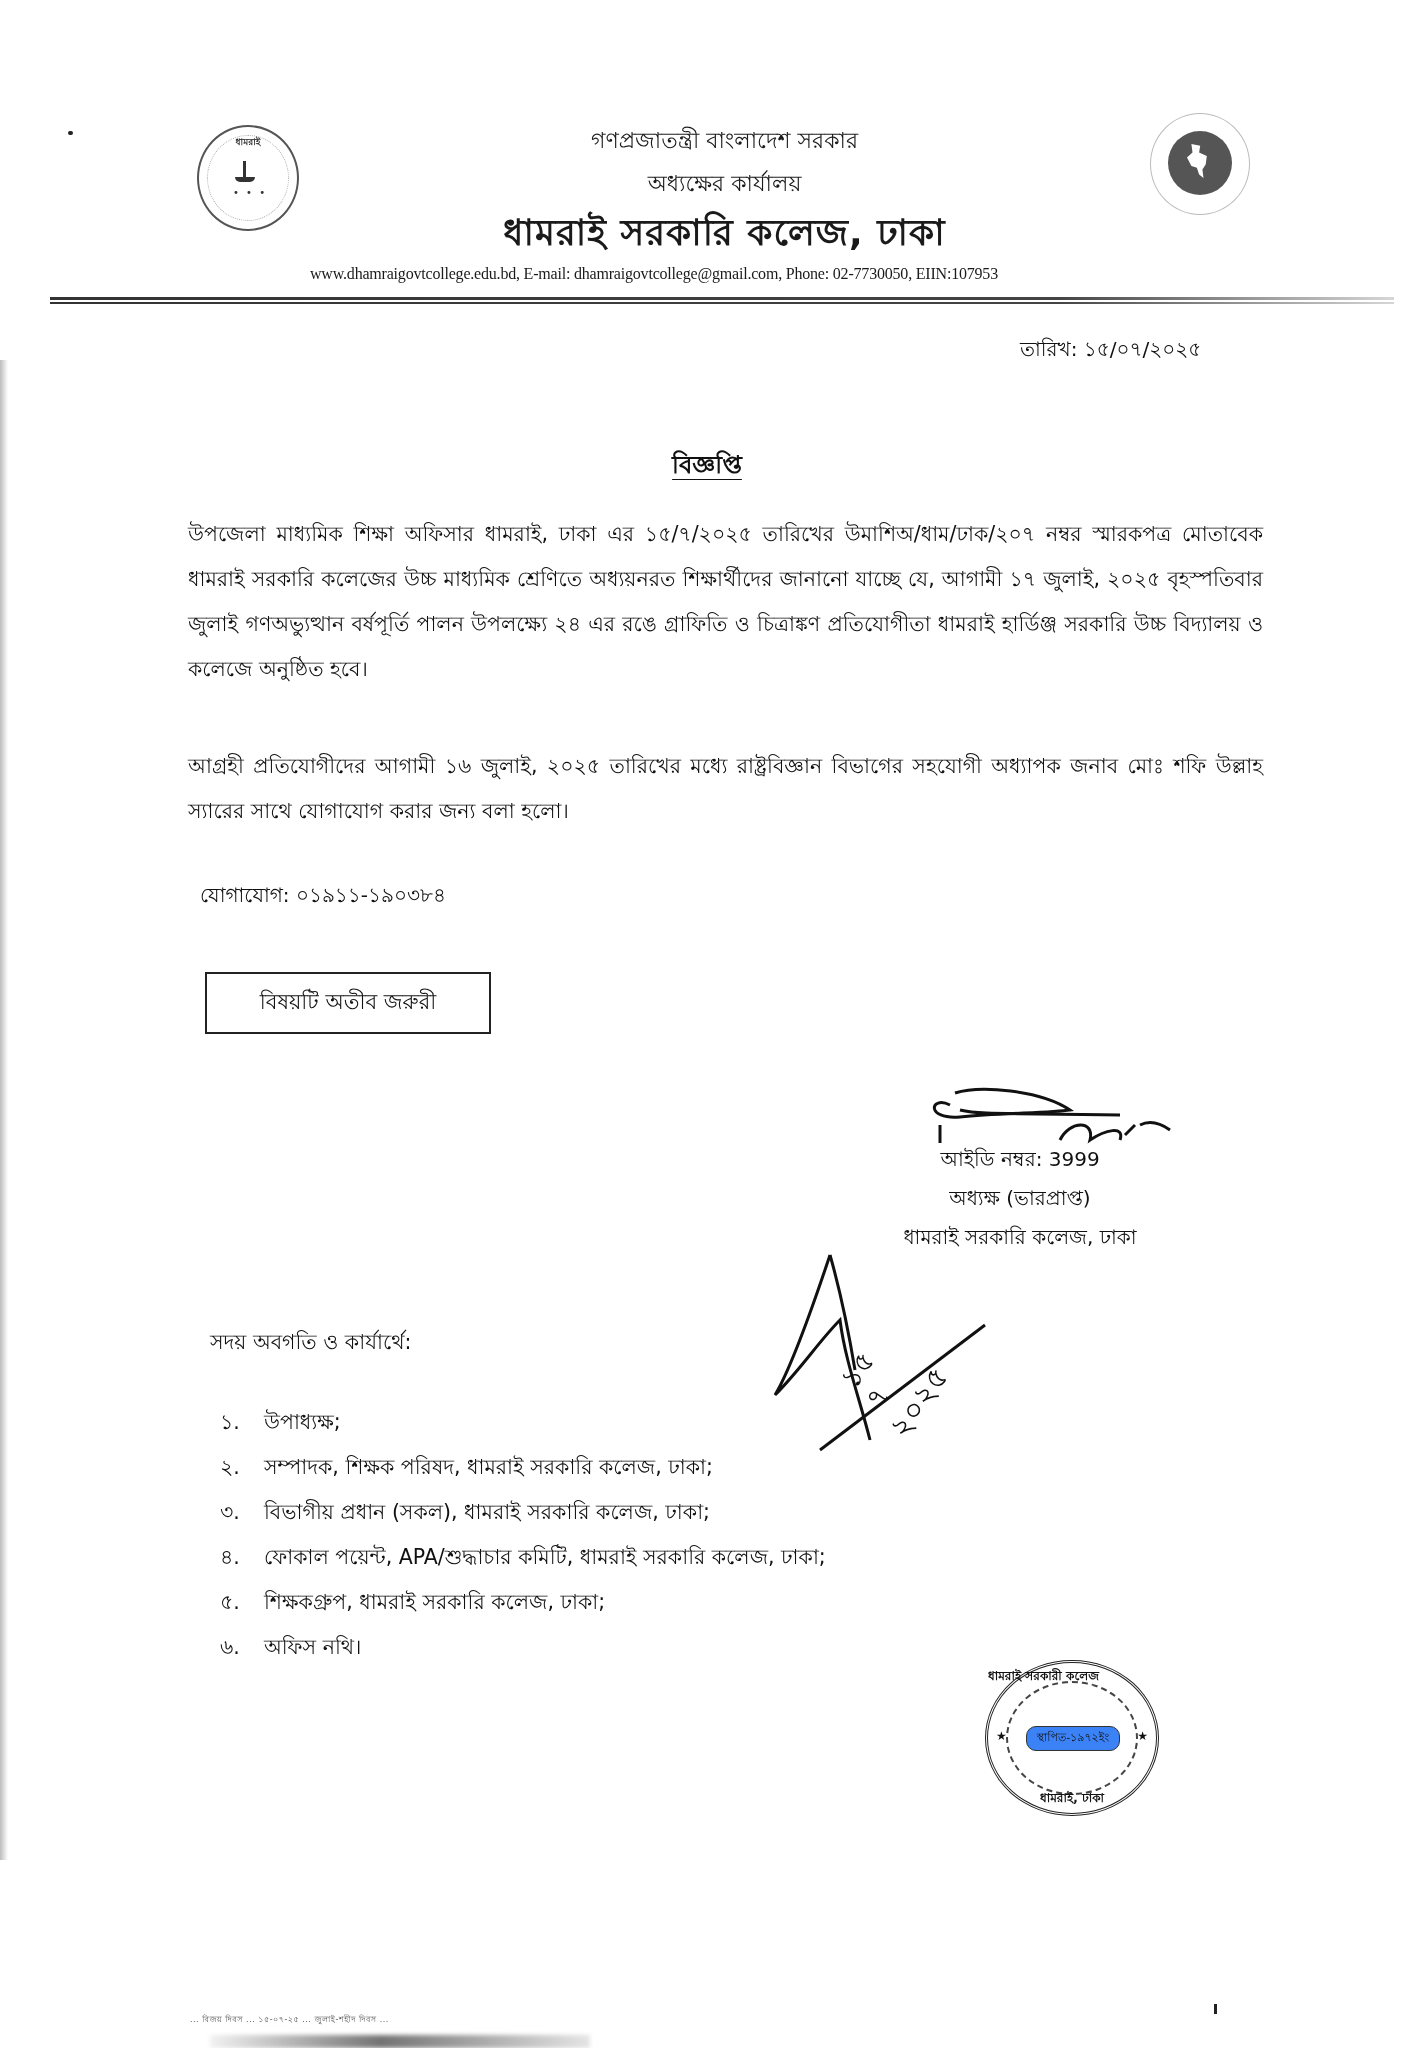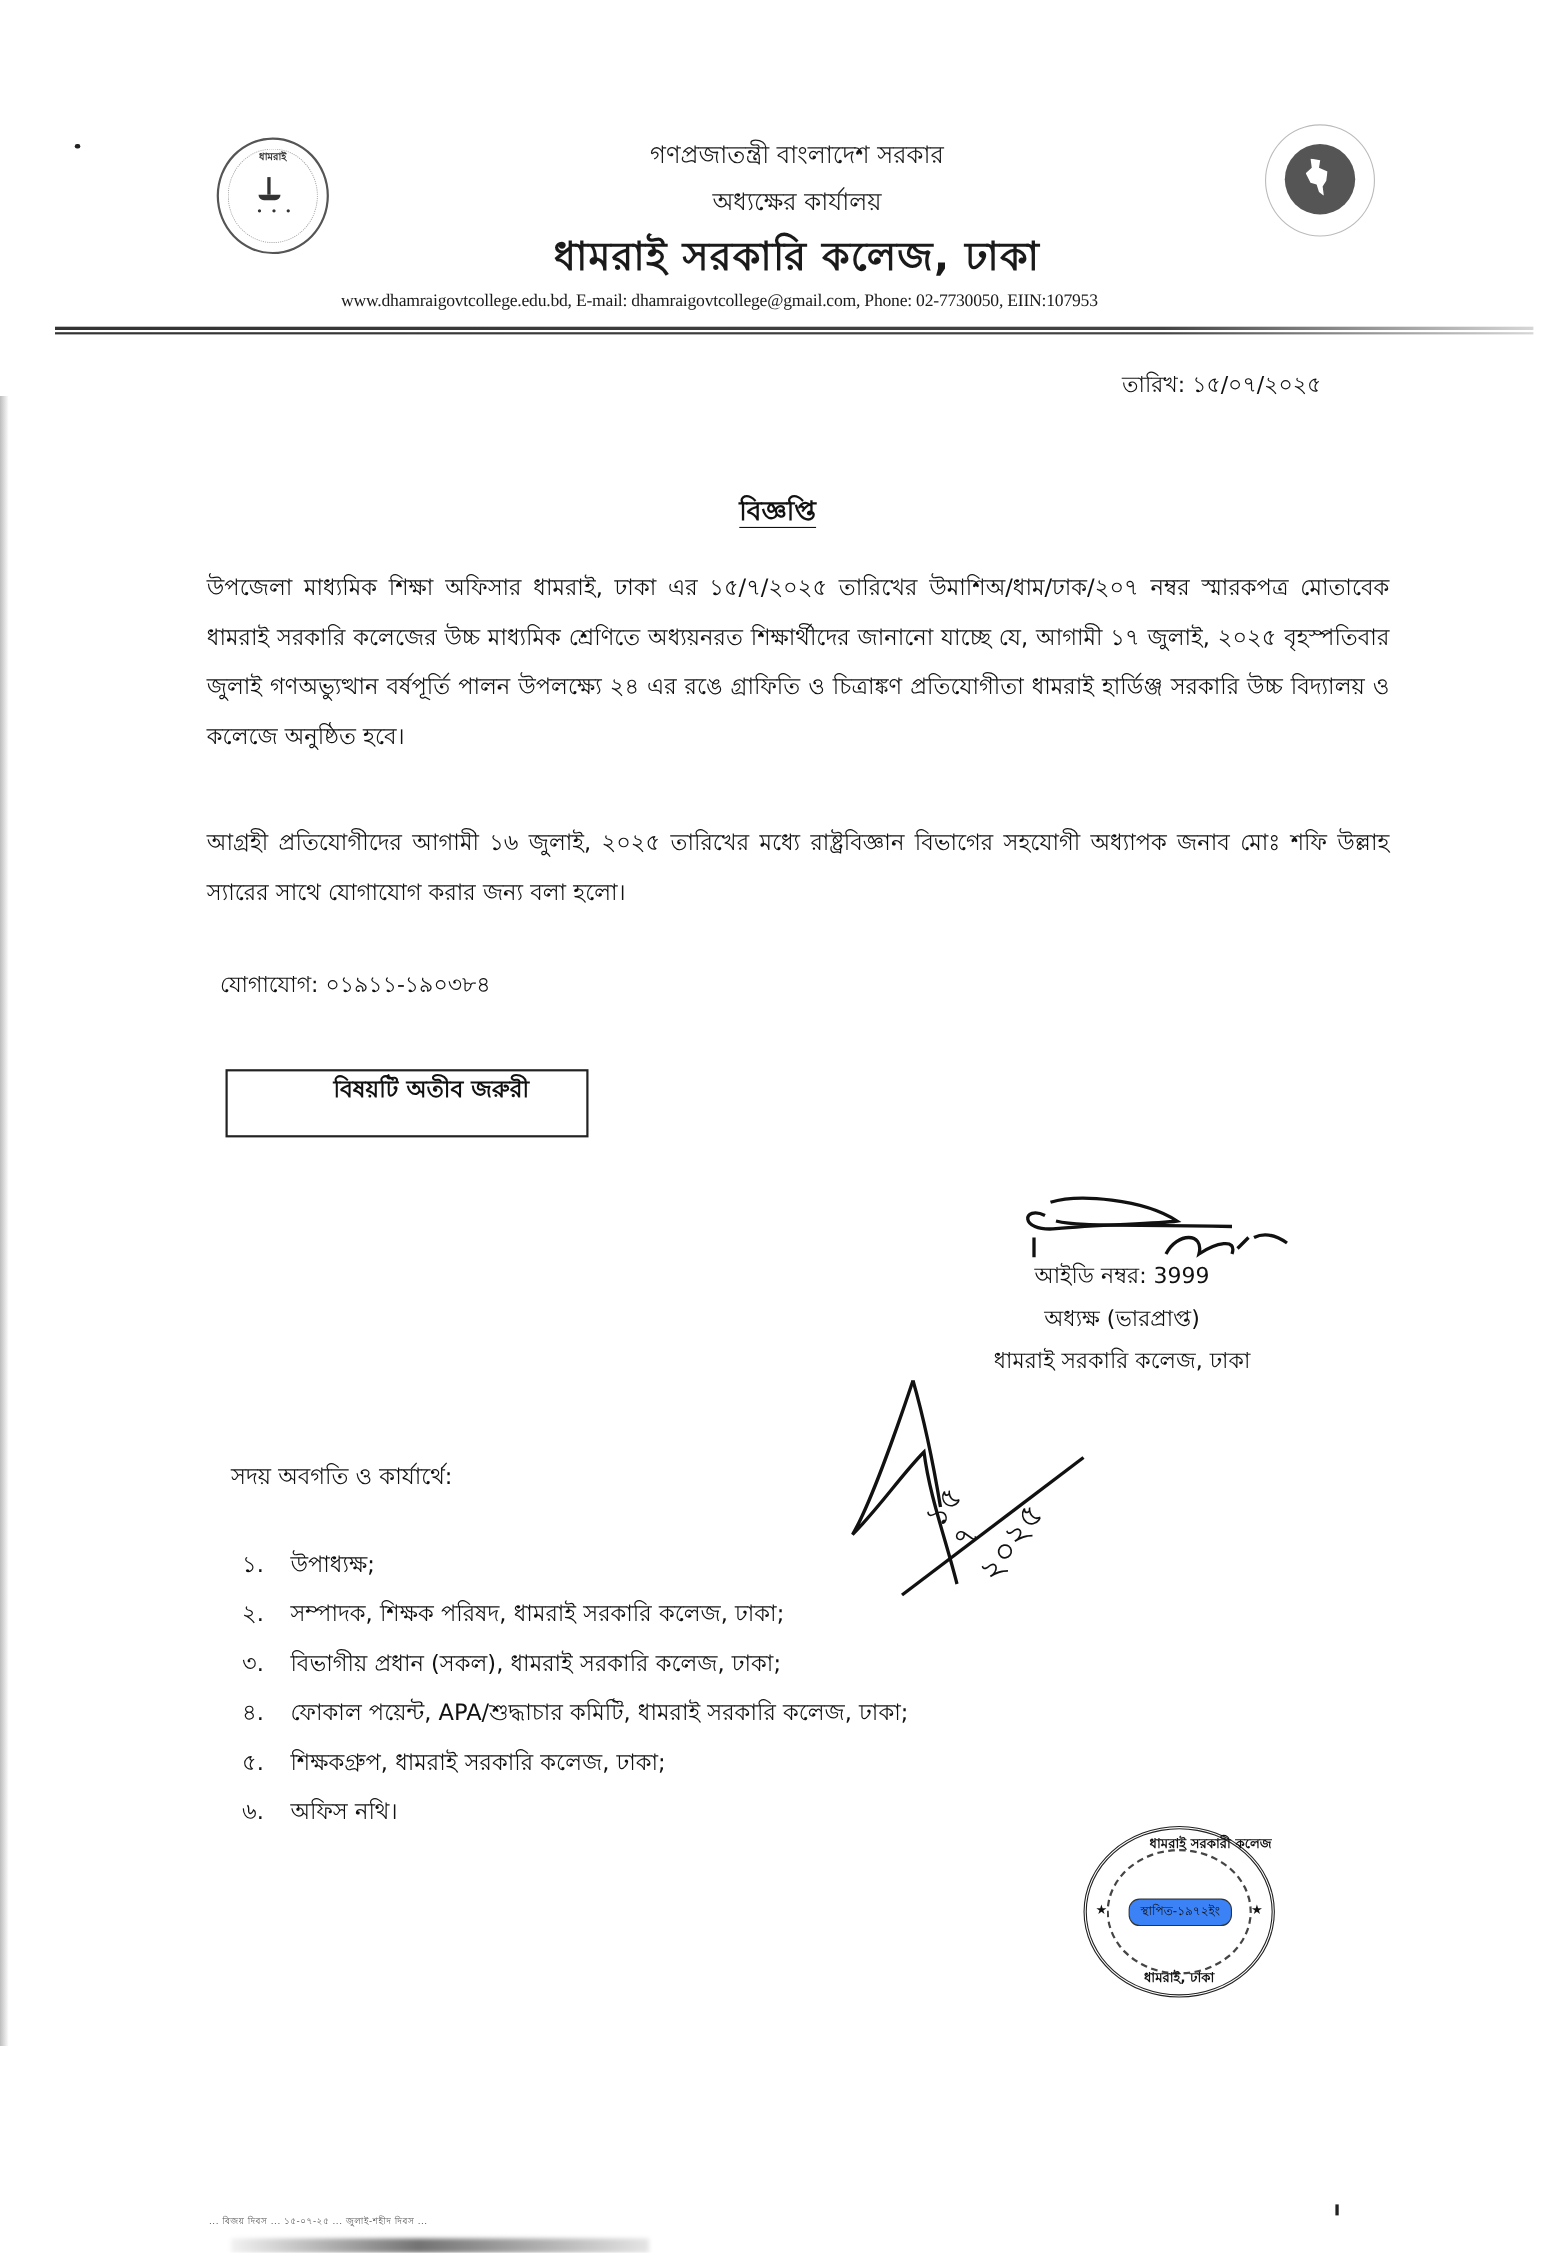--- a/index.html
+++ b/index.html
@@ -50,39 +50,39 @@
   .para {
     position: absolute; left: 188px; width: 1075px; font-size: 20.5px; line-height: 45px;
     text-align: justify; text-align-last: left;
   }
   .para1 { top: 512px; }
   .para2 { top: 744px; }
   .contact { position: absolute; left: 200px; top: 880px; font-size: 20px; }
 
   .urgent-box {
     position: absolute; left: 205px; top: 972px; width: 282px; height: 58px;
-    border: 2px solid #222; display: flex; align-items: flex-start; justify-content: center;
-    font-size: 21px; font-weight: bold; padding-left: 44px;
+    border: 2px solid #222; display: flex; align-items: center; justify-content: center;
+    font-size: 21px; font-weight: normal;
   }
 
   .sig-block { position: absolute; left: 800px; top: 1140px; width: 440px; text-align: center; font-size: 20px; line-height: 39px; }
   .sig-svg { position: absolute; pointer-events: none; }
 
   .cc-title { position: absolute; left: 210px; top: 1327px; font-size: 20.5px; }
   .cc-list { position: absolute; left: 220px; top: 1400px; margin: 0; padding: 0; list-style: none; font-size: 20.5px; line-height: 45px; }
   .cc-list li { display: flex; }
   .cc-num { width: 44px; display: inline-block; }
 
   .stamp {
     position: absolute; left: 985px; top: 1660px; width: 168px; height: 150px; border-radius: 50%;
     border: 3px double #222;
   }
   .stamp .ring { position: absolute; inset: 18px; border-radius: 50%; border: 2px dashed #444; }
   .stamp .center { position: absolute; left: 38px; top: 63px; width: 92px; text-align: center; font-size: 11px; border: 1px solid #333; border-radius: 10px; padding: 2px 0; background: #3b82f6; }
-  .stamp .top-arc { position: absolute; top: 4px; left: 0; right: 0; text-align: right; font-size: 12px; font-weight: bold; }
+  .stamp .top-arc { position: absolute; top: 4px; left: 0; right: 0; text-align: left; font-size: 12px; font-weight: bold; }
   .stamp .bot-arc { position: absolute; bottom: 4px; left: 0; right: 0; text-align: center; font-size: 12px; font-weight: bold; }
   .stamp .star { position: absolute; top: 66px; font-size: 12px; }
   .stamp .star.l { left: 8px; } .stamp .star.r { right: 8px; }
 
   .footer-strip { position: absolute; left: 190px; top: 2013px; font-size: 8px; color: #555; letter-spacing: 0.5px; white-space: nowrap; }
   .footer-smudge { position: absolute; left: 210px; top: 2035px; width: 380px; height: 13px; background: linear-gradient(to right, rgba(0,0,0,0.05), rgba(0,0,0,0.55) 45%, rgba(0,0,0,0.1)); filter: blur(2px); }
   .footer-mark { position: absolute; left: 1214px; top: 2004px; width: 3px; height: 10px; background: #222; }
 </style>
 </head>
 <body>

